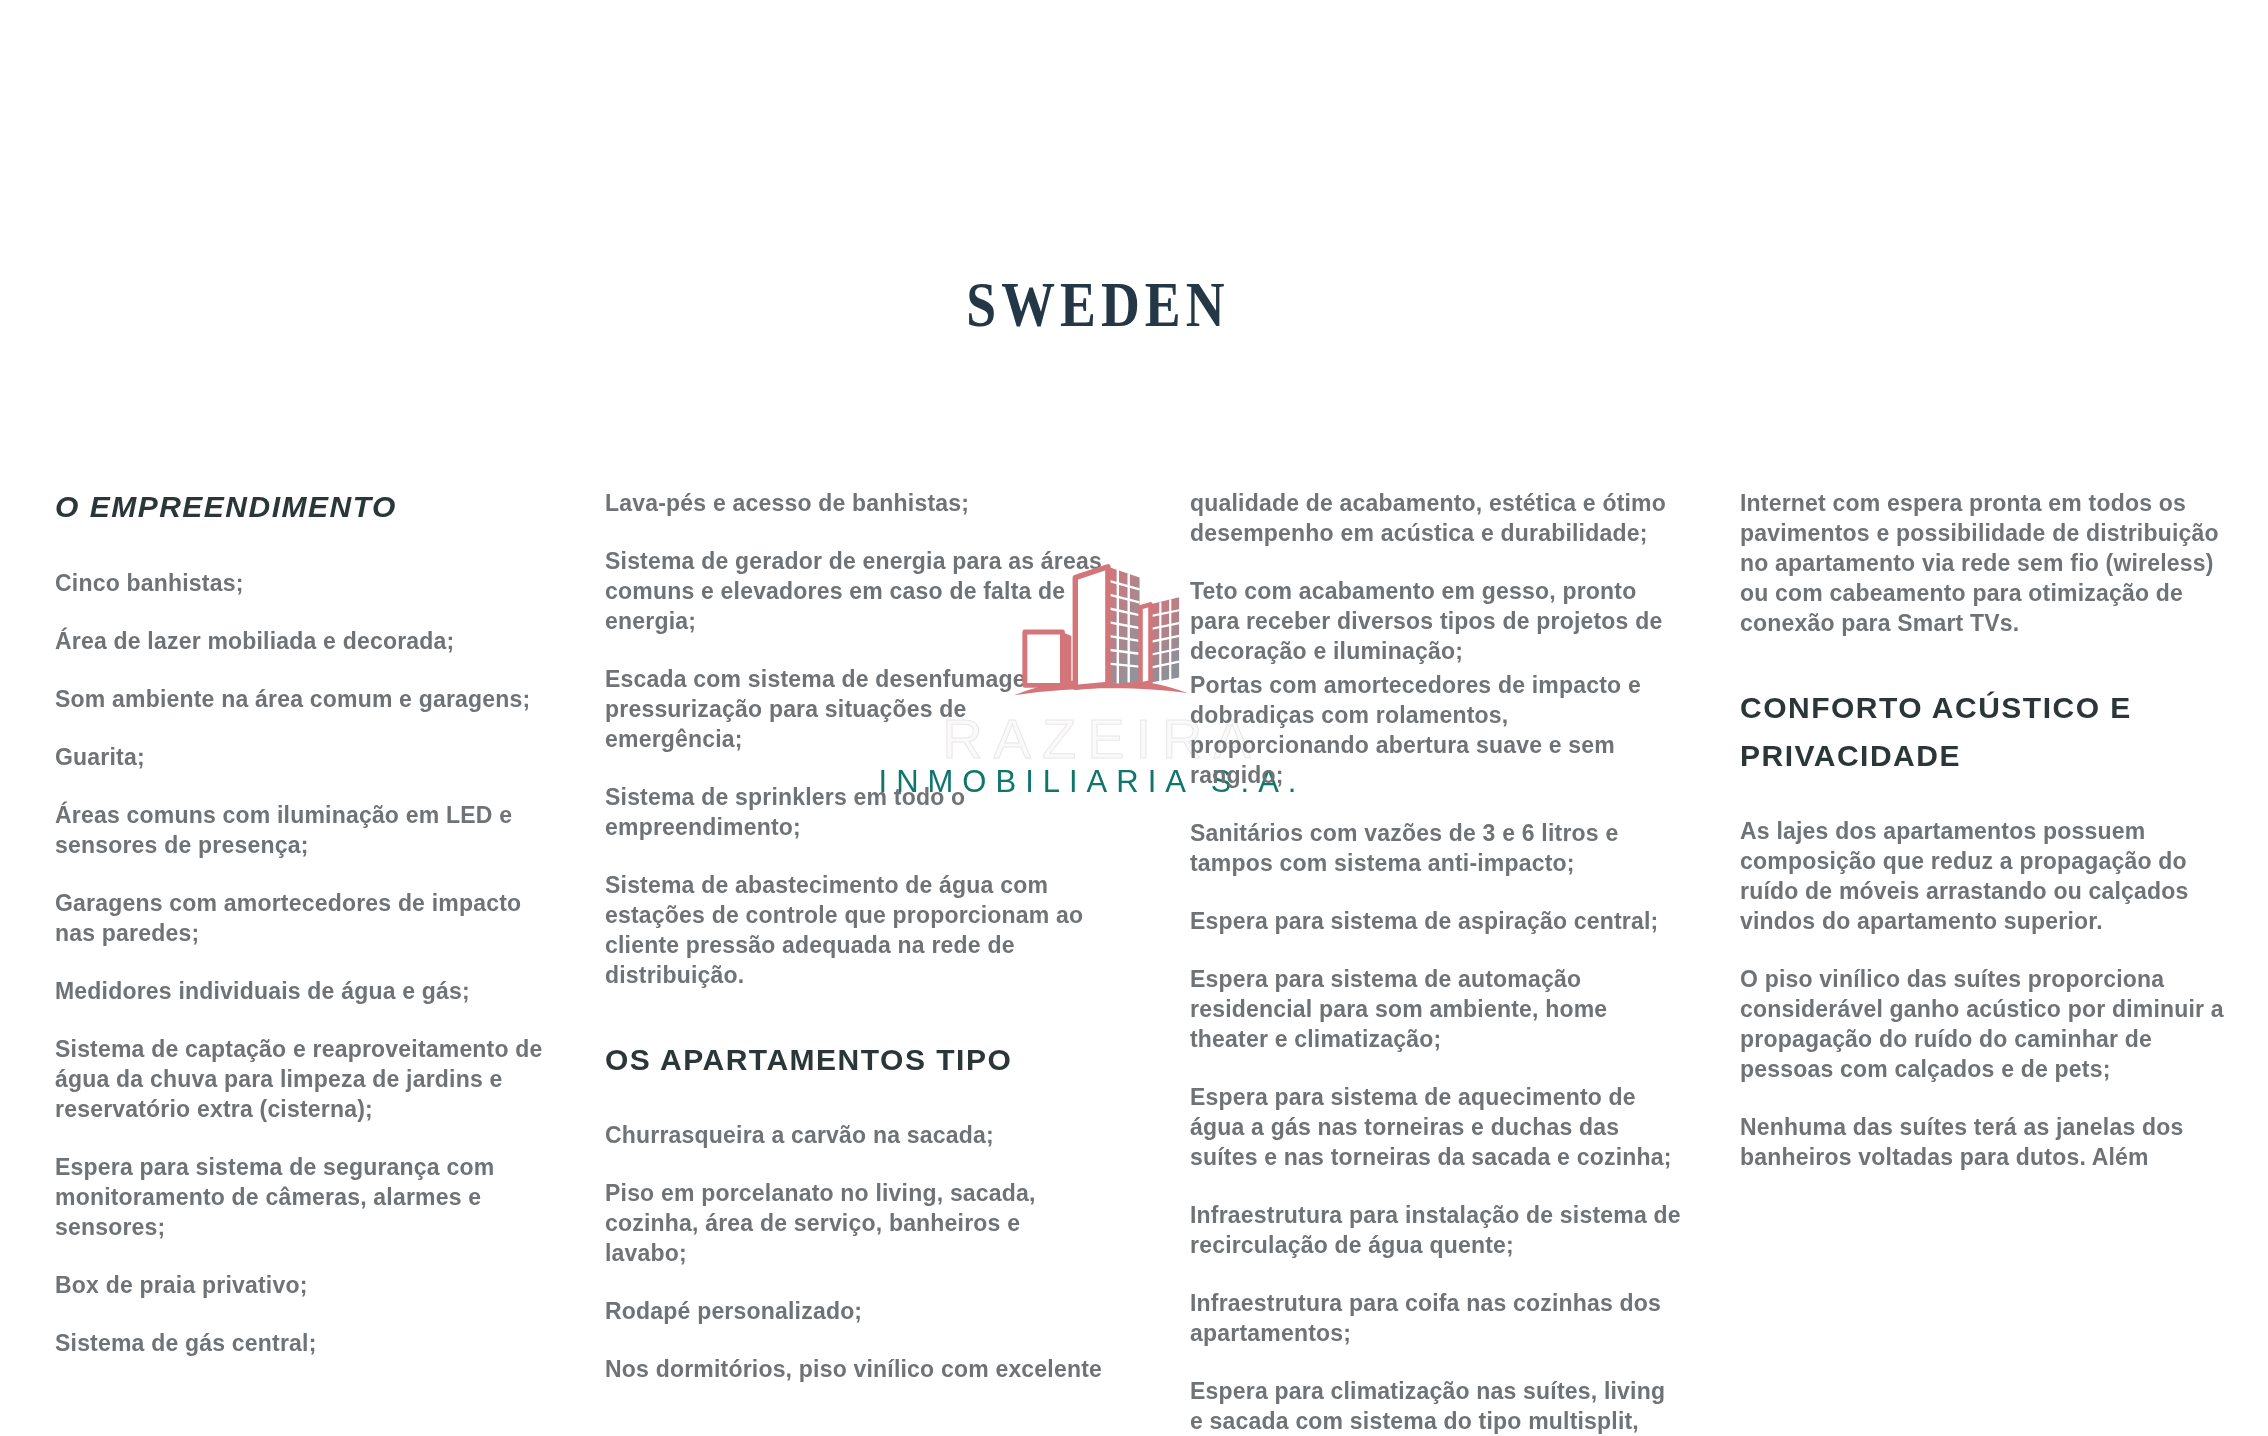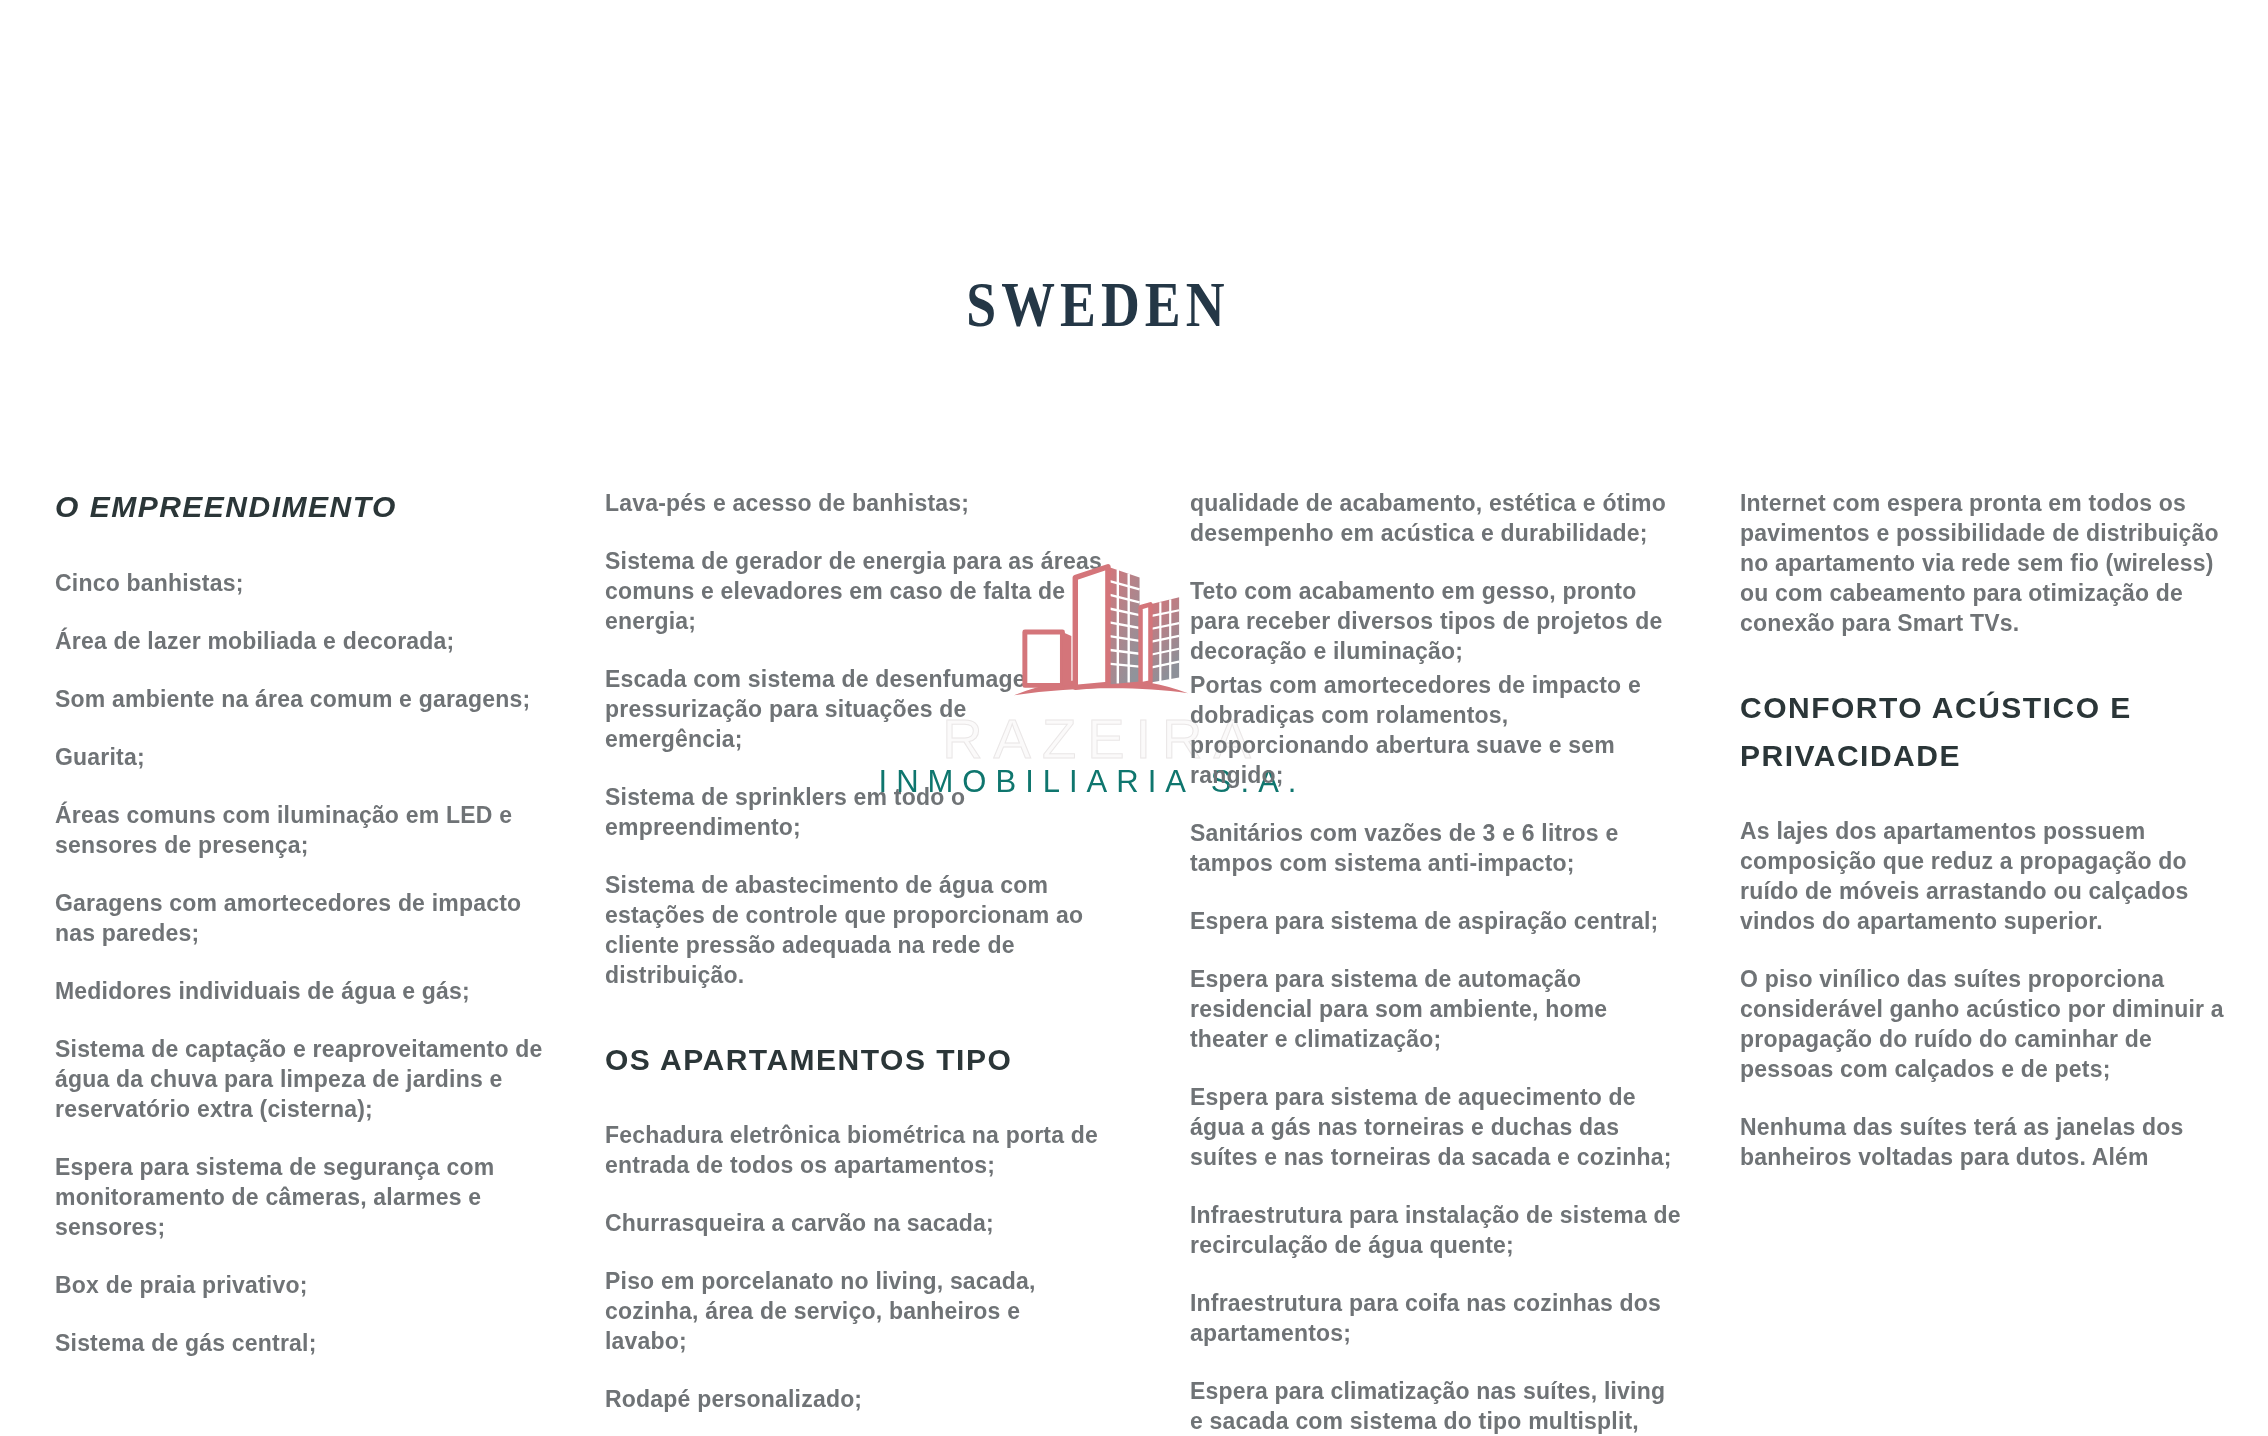--- a/index.html
+++ b/index.html
@@ -155,21 +155,20 @@
       <p>Box de praia privativo;</p>
       <p>Sistema de gás central;</p>
     </div>
   <div class="col" id="col-1">
       <p>Lava-pés e acesso de banhistas;</p>
       <p>Sistema de gerador de energia para as áreas comuns e elevadores em caso de falta de energia;</p>
       <p>Escada com sistema de desenfumagem e pressurização para situações de emergência;</p>
       <p>Sistema de sprinklers em todo o empreendimento;</p>
       <p>Sistema de abastecimento de água com estações de controle que proporcionam ao cliente pressão adequada na rede de distribuição.</p>
       <div class="heading">OS APARTAMENTOS TIPO</div>
-      <p>Fechadura eletrônica biométrica na porta de entrada de todos os apartamentos;</p>
       <p>Churrasqueira a carvão na sacada;</p>
       <p>Piso em porcelanato no living, sacada, cozinha, área de serviço, banheiros e lavabo;</p>
       <p>Rodapé personalizado;</p>
       <p>Nos dormitórios, piso vinílico com excelente</p>
     </div>
   <div class="col" id="col-2">
       <p>qualidade de acabamento, estética e ótimo desempenho em acústica e durabilidade;</p>
       <p>Teto com acabamento em gesso, pronto para receber diversos tipos de projetos de decoração e iluminação;</p>
       <p class="tight">Portas com amortecedores de impacto e dobradiças com rolamentos, proporcionando abertura suave e sem rangido;</p>
       <p>Sanitários com vazões de 3 e 6 litros e tampos com sistema anti-impacto;</p>

